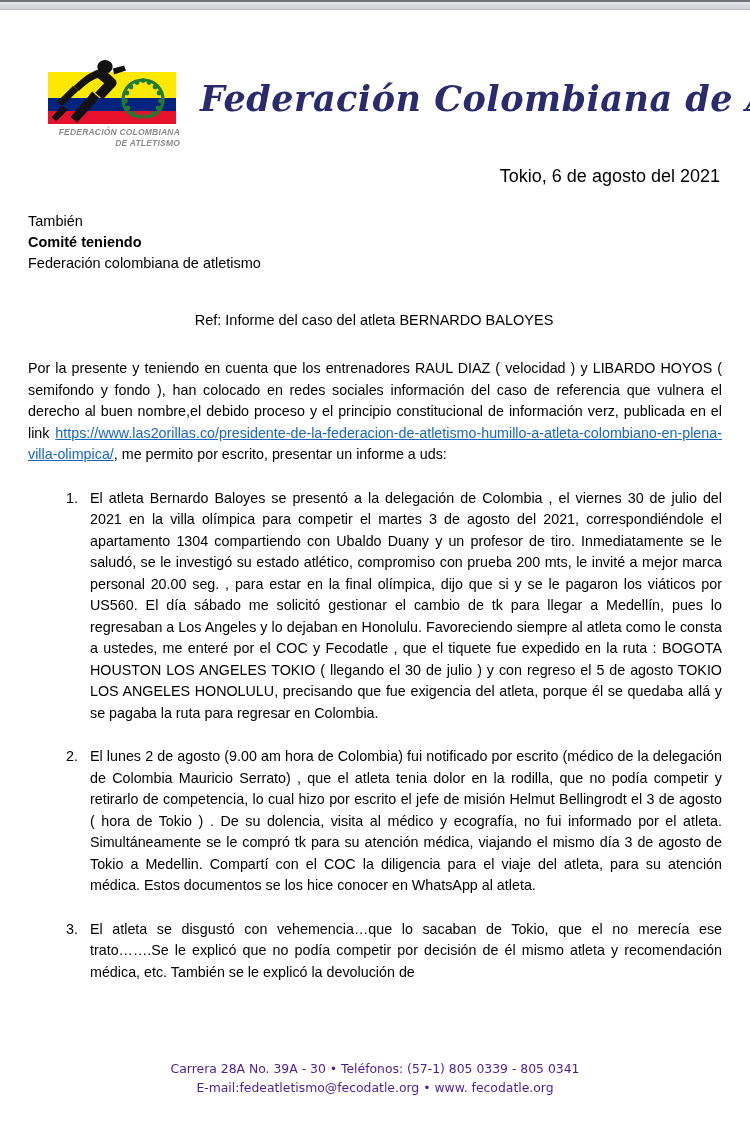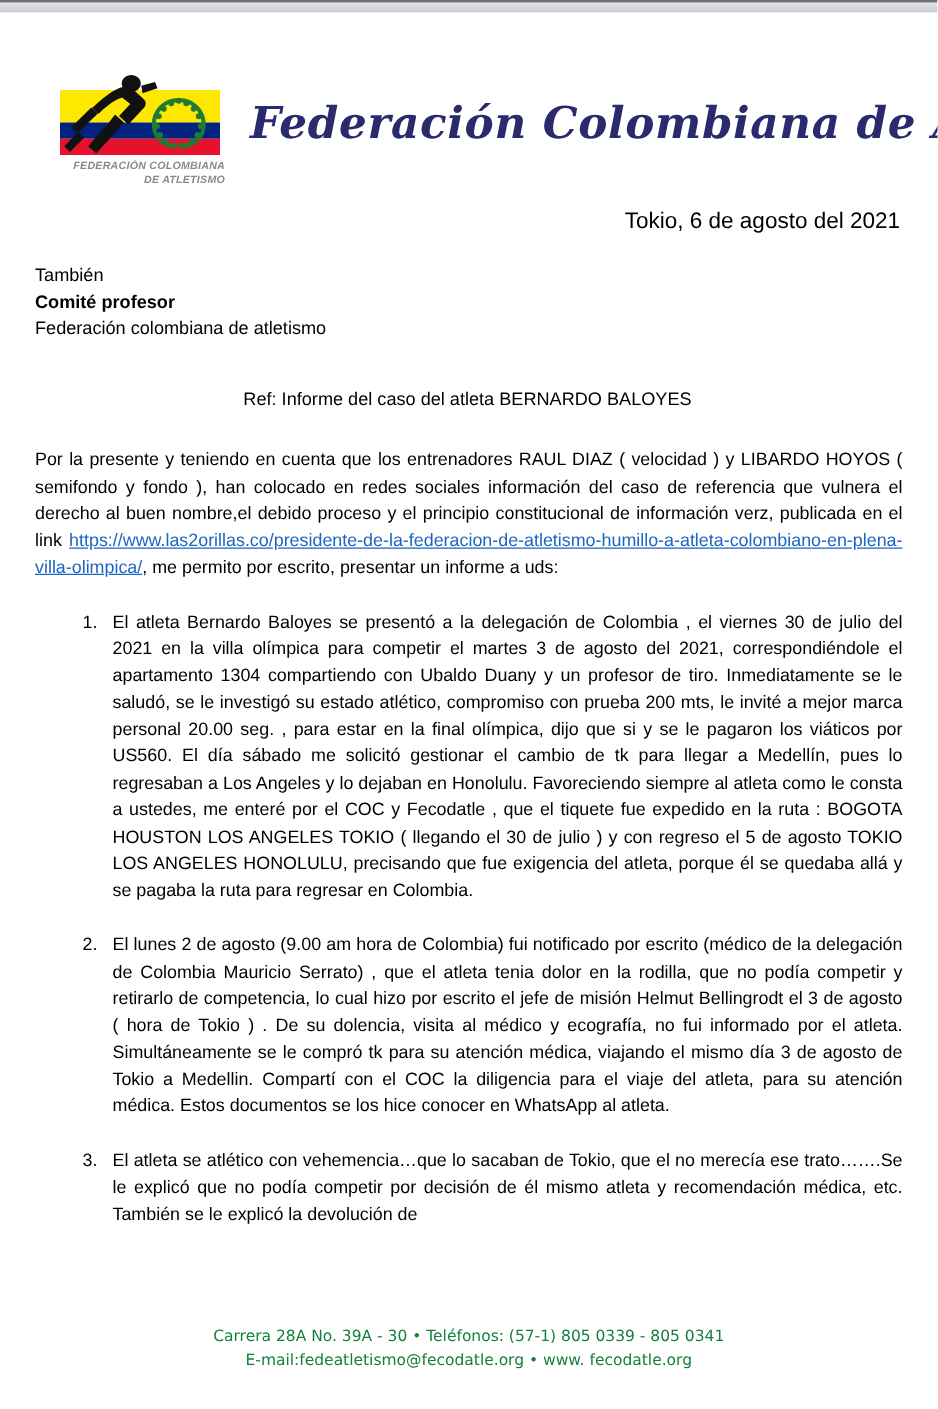--- a/index.html
+++ b/index.html
@@ -159,21 +159,21 @@
   
   .footer {
     position: absolute;
     left: 0;
     right: 0;
     bottom: 30px;
     text-align: center;
     font-family: "DejaVu Sans", sans-serif;
     font-size: 12.4px;
     line-height: 19px;
-    color: #15803d;
+    color: #4c1d95;
   }
 </style>
 </head>
 <body>
 
 <div class="viewer-bar"></div>
 
 <div class="page">
 
   <div class="letterhead">
@@ -225,32 +225,32 @@
 
     <div class="masthead">
       <div class="masthead-title">Federación Colombiana de Atletismo</div>
     </div>
   </div>
 
   <div class="date-line">Tokio, 6 de agosto del 2021</div>
 
   <div class="addressee">
     <div>También</div>
-    <div class="bold">Comité profesor</div>
+    <div class="bold">Comité teniendo</div>
     <div>Federación colombiana de atletismo</div>
   </div>
 
   <div class="ref-line">Ref: Informe del caso del atleta BERNARDO BALOYES</div>
 
   <p class="body-par"><span>Por la presente y teniendo en cuenta  que los entrenadores RAUL DIAZ ( velocidad  ) y LIBARDO HOYOS ( semifondo y fondo ), han colocado en redes sociales información del caso de referencia que vulnera el derecho al buen nombre,el debido proceso y el principio constitucional de información verz, publicada en el link </span><a class="link" href="#">https://www.las2orillas.co/presidente-de-la-federacion-de-atletismo-humillo-a-atleta-colombiano-en-plena-villa-olimpica/</a><span>,  me permito por escrito, presentar un informe a uds:</span></p>
 
   <ol class="items">
     <li>El atleta Bernardo Baloyes se presentó a la delegación de Colombia , el viernes 30 de julio del 2021 en la villa olímpica para competir  el martes 3 de agosto del 2021, correspondiéndole el apartamento 1304 compartiendo con Ubaldo Duany y un profesor de tiro. Inmediatamente se le saludó, se le investigó su estado atlético, compromiso con prueba 200 mts, le invité a mejor marca personal 20.00 seg. , para estar en la final olímpica, dijo que si  y se le pagaron los viáticos por US560. El día sábado me solicitó gestionar el cambio de tk para llegar a Medellín, pues lo regresaban a Los Angeles y lo dejaban en Honolulu. Favoreciendo siempre al atleta como le consta a ustedes, me enteré por el COC y Fecodatle , que el tiquete fue expedido en la ruta : BOGOTA HOUSTON LOS ANGELES TOKIO ( llegando el 30 de julio ) y  con regreso el 5 de agosto TOKIO  LOS ANGELES HONOLULU, precisando que fue exigencia del atleta, porque él se quedaba allá y se pagaba la ruta para regresar en Colombia.</li>
     <li>El lunes 2 de agosto (9.00 am hora de Colombia) fui notificado por escrito (médico de la delegación de Colombia Mauricio Serrato) , que el atleta tenia dolor en la rodilla, que no podía competir y retirarlo de competencia, lo cual hizo por escrito el jefe de misión  Helmut Bellingrodt el 3 de agosto ( hora de Tokio ) . De su dolencia, visita al médico  y ecografía, no fui informado por el atleta. Simultáneamente se le compró tk para su atención médica, viajando el mismo día 3 de agosto de Tokio a Medellin. Compartí con el COC la diligencia para el viaje del atleta, para su atención médica. Estos documentos se los hice conocer en WhatsApp al atleta.</li>
-    <li>El atleta se atlético con vehemencia…que lo sacaban de Tokio, que el no merecía ese trato…….Se le explicó que no podía competir por decisión de él mismo atleta y recomendación médica, etc. También se le explicó la devolución de</li>
+    <li>El atleta se disgustó con vehemencia…que lo sacaban de Tokio, que el no merecía ese trato…….Se le explicó que no podía competir por decisión de él mismo atleta y recomendación médica, etc. También se le explicó la devolución de</li>
   </ol>
 
   <div class="footer">
     <div>Carrera 28A No. 39A - 30 • Teléfonos: (57-1) 805 0339 - 805 0341</div>
     <div>E-mail:fedeatletismo@fecodatle.org • www. fecodatle.org</div>
   </div>
 
 </div>
 
 </body></html>

